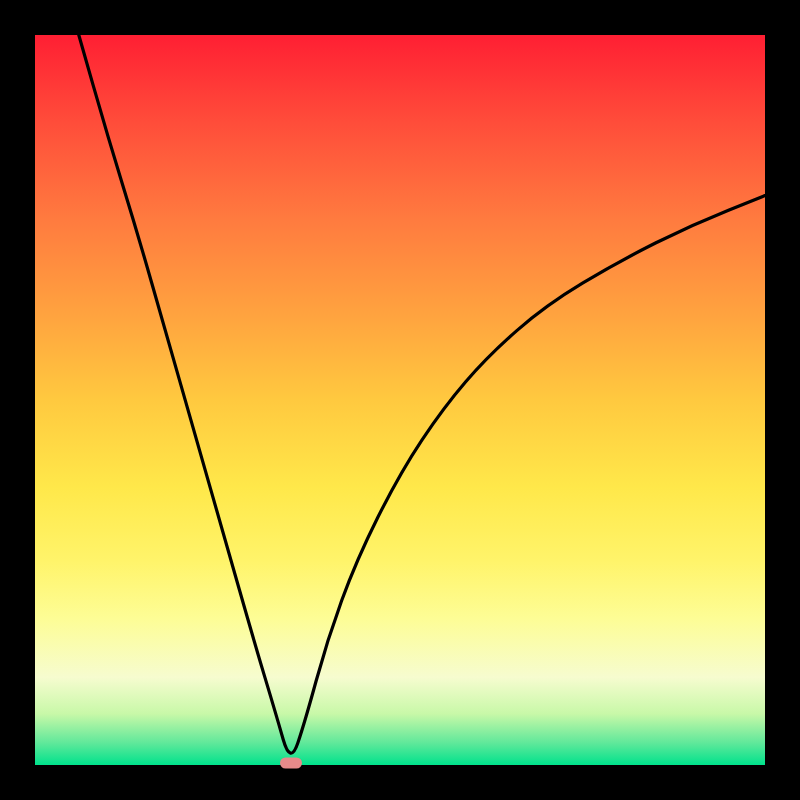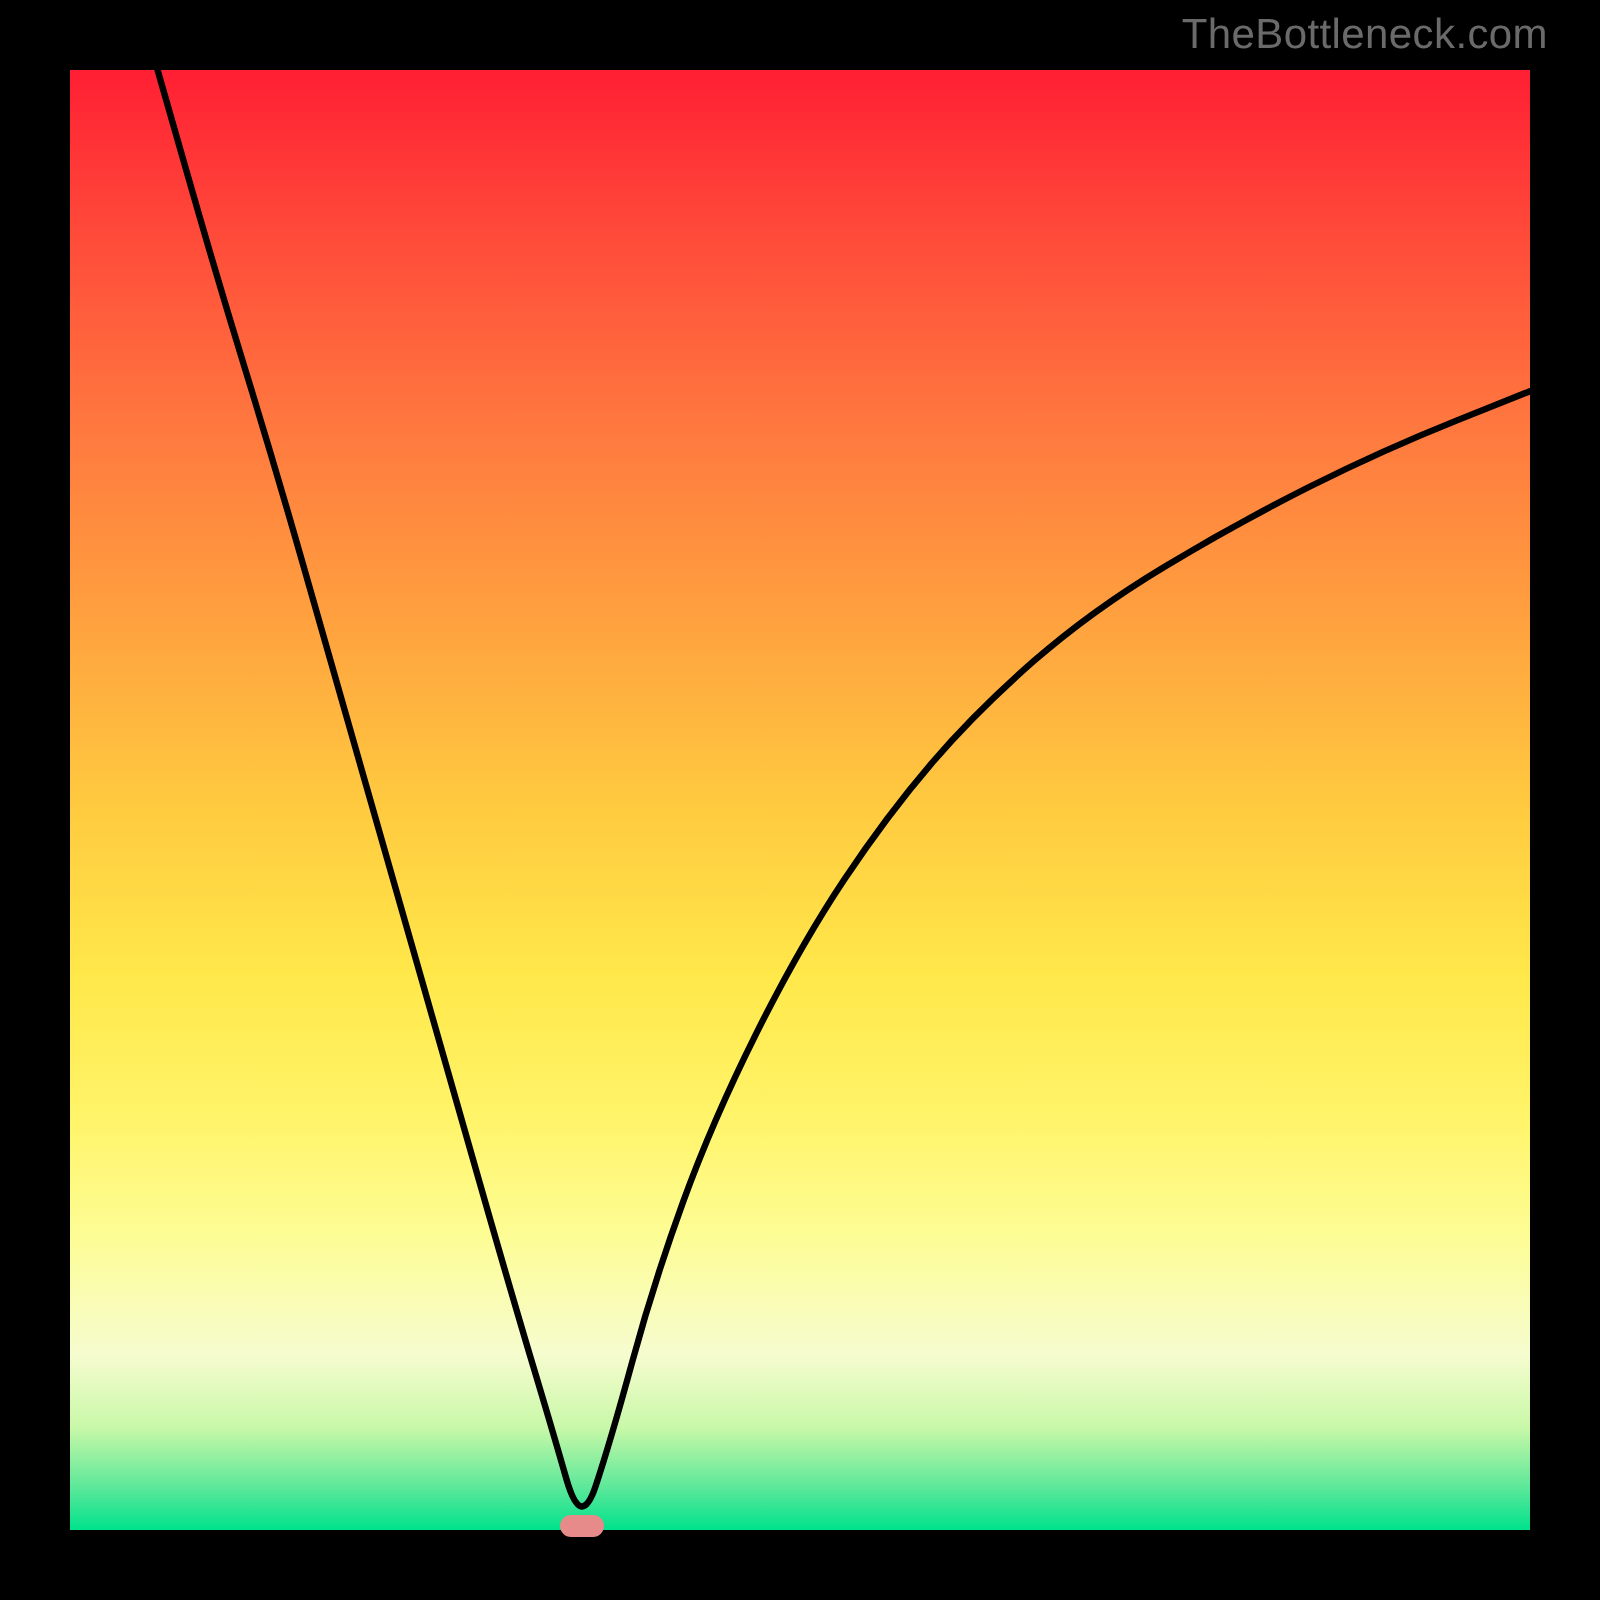--- a/index.html
+++ b/index.html
@@ -64,14 +64,13 @@
 
 <div class="outer">
 
   <div class="plot">
     <svg class="curve" viewBox="0 0 730 730" preserveAspectRatio="none">
       <path id="curve-path" d="M 43.8 0.0 Q 43.8 0.0 58.4 51.1 Q 73.0 102.2 87.6 149.7 Q 102.2 197.1 116.8 248.2 Q 131.4 299.3 146.0 350.4 Q 160.6 401.5 175.2 452.6 Q 189.8 503.7 204.4 554.8 Q 219.0 605.9 229.9 642.4 Q 240.9 678.9 248.2 704.5 Q 255.5 730.0 262.8 708.1 Q 270.1 686.2 281.1 646.0 Q 292.0 605.9 306.6 565.8 Q 321.2 525.6 343.1 481.8 Q 365.0 438.0 386.9 405.1 Q 408.8 372.3 430.7 346.8 Q 452.6 321.2 481.8 295.6 Q 511.0 270.1 547.5 248.2 Q 584.0 226.3 620.5 208.0 Q 657.0 189.8 693.5 175.2 T 730.0 160.6" stroke="#000" stroke-width="3.2" fill="none" stroke-linecap="round" stroke-linejoin="round"></path>
     </svg>
     <div id="vertex" class="vertex-dot" style="left: 255.5px; top: 728px;"></div>
   </div>
 
-  <div class="watermark" style="right:26px; top:6px;">TheBottleneck.com</div>
 </div>
 
 </body></html>

